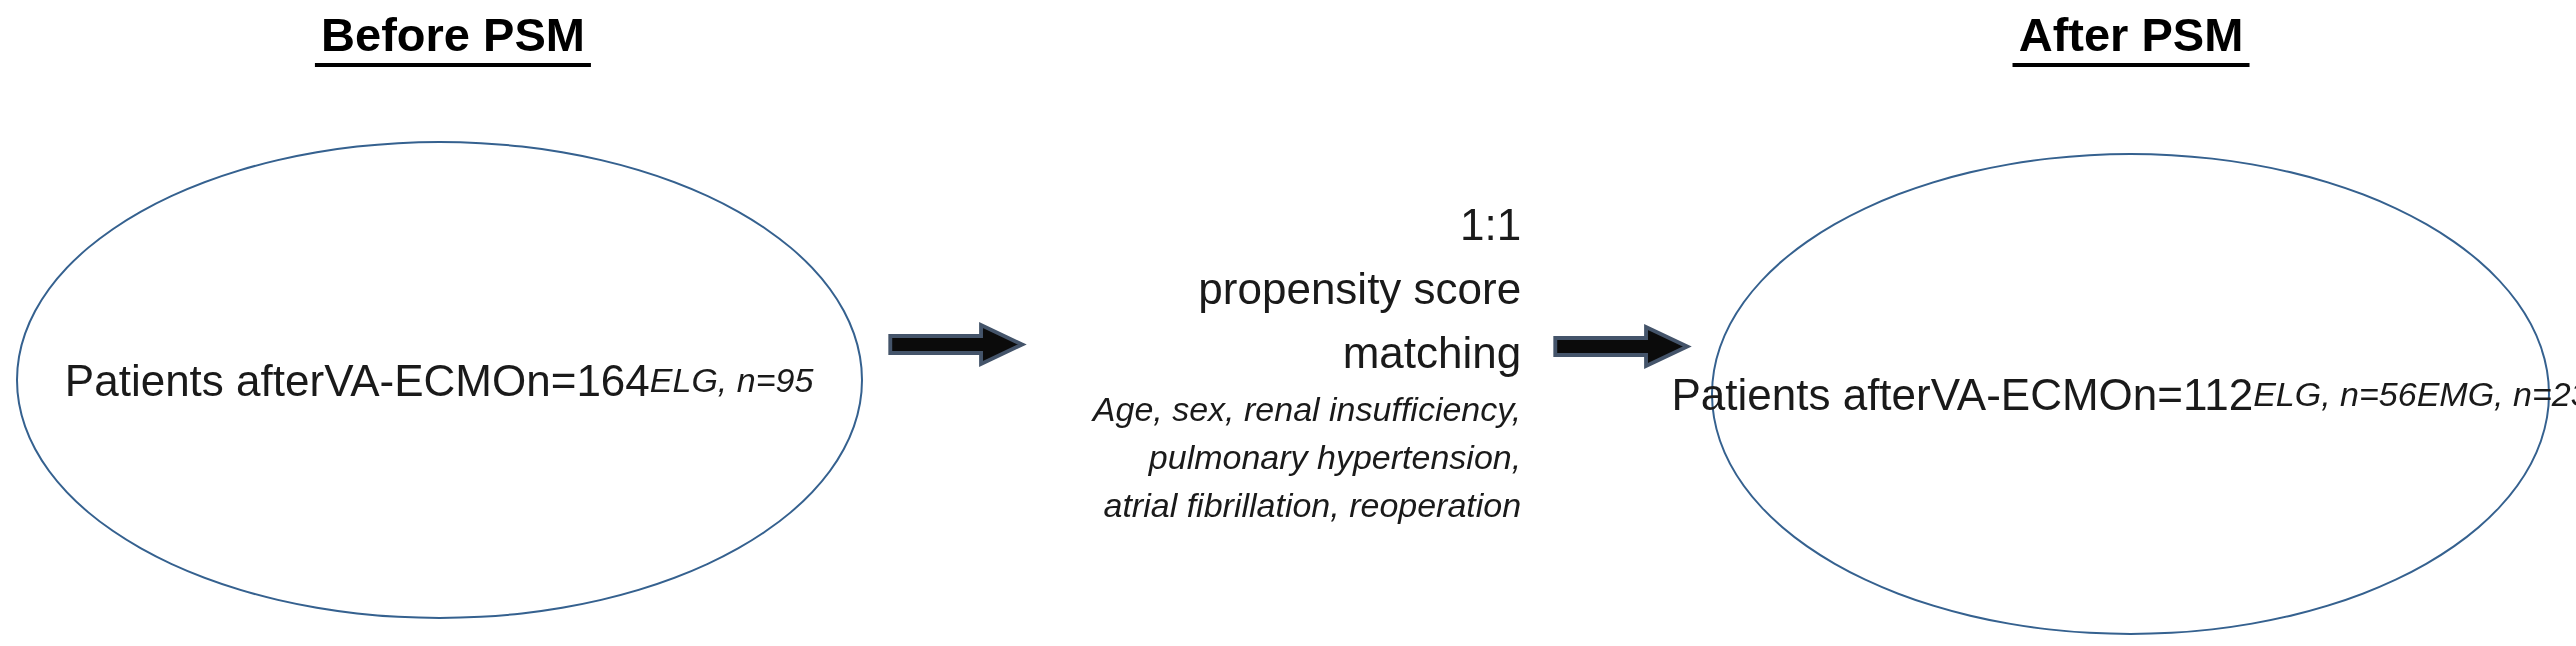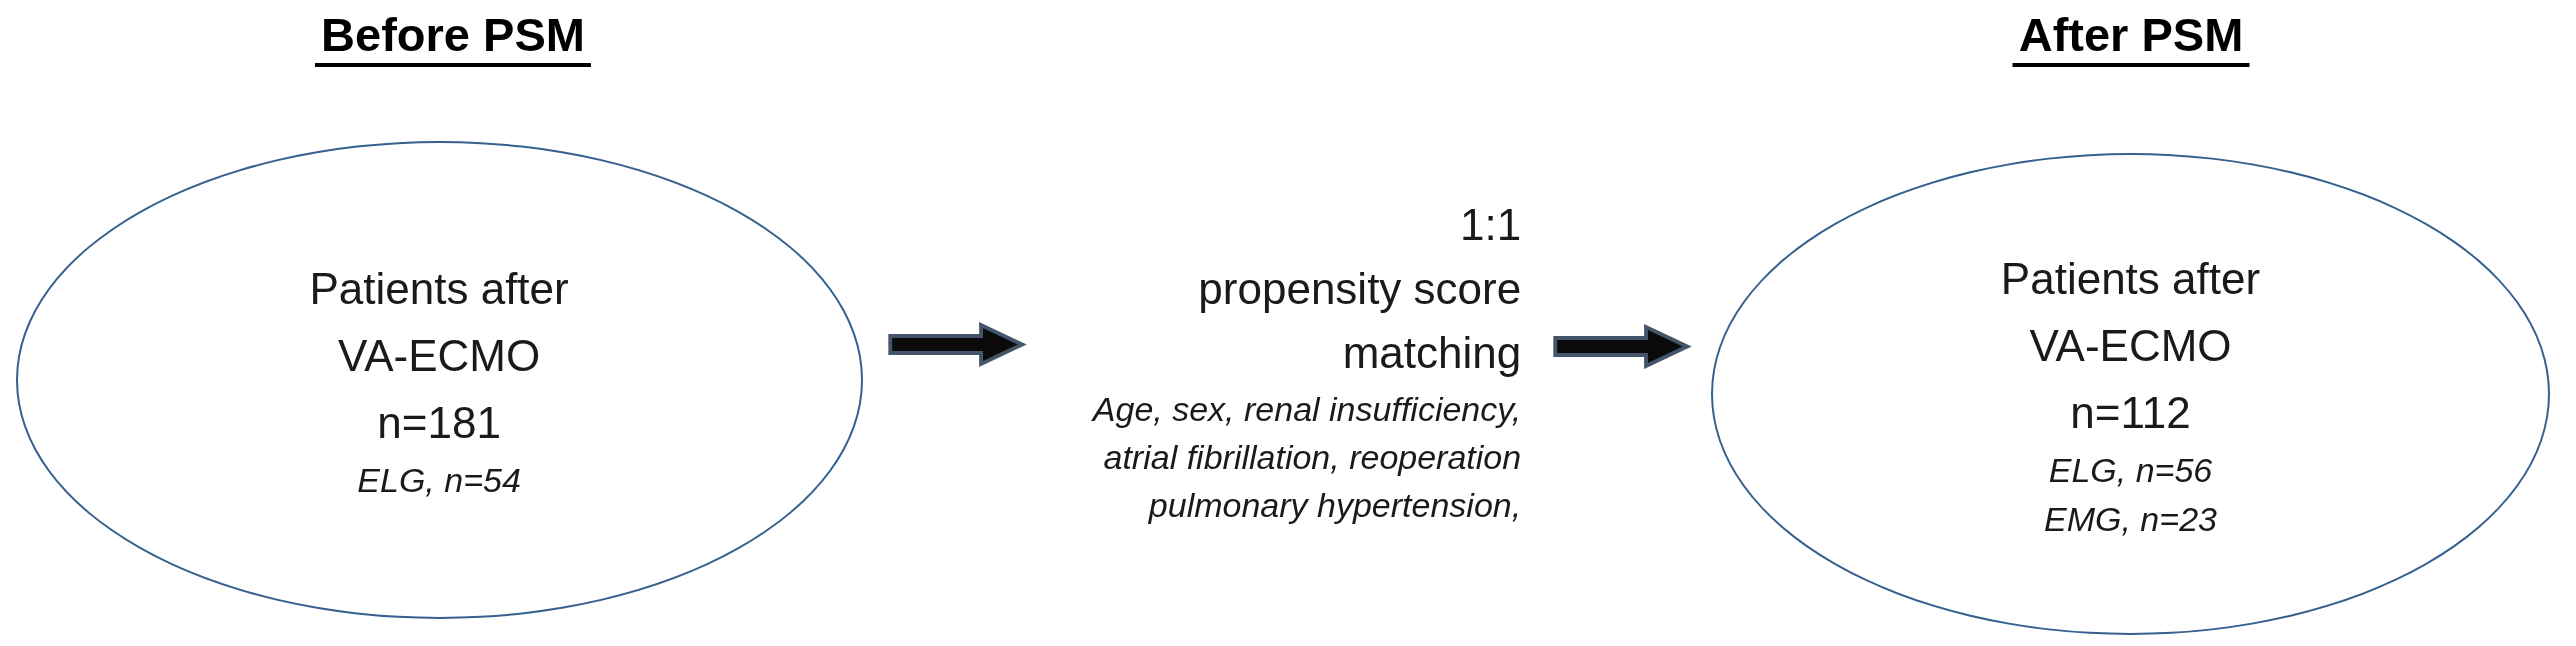--- a/index.html
+++ b/index.html
@@ -24,21 +24,21 @@
     border-bottom:4.7px solid #000;
     padding:0 6.2px 5.4px 6.2px;
     white-space:nowrap;line-height:1;
   }
   .title-before{left:453px;}
   .title-after{left:2131px;}
   .ellipse{
     position:absolute;
     border:2.3px solid var(--ellipse-border);
     border-radius:50%;
-    display:flex;flex-direction:column;
+    display:flex;flex-direction:row;
     align-items:center;justify-content:center;
     text-align:right;
     background:#ffffff;
   }
   .ellipse-left{left:15.6px;top:141px;width:843px;height:474px;}
   .ellipse-right{left:1711px;top:153px;width:835px;height:478px;}
   .big{font-size:44px;line-height:67px;white-space:nowrap;}
   .small{font-size:34px;line-height:49px;font-style:italic;white-space:nowrap;}
   .middle{
     position:absolute;left:1307px;top:193px;
@@ -63,35 +63,35 @@
 
 <div class="canvas">
 
   <div class="title title-after">After PSM</div>
 
   <div class="title title-before">Before PSM</div>
 
   <div class="ellipse ellipse-left">
     <div class="big">Patients after</div>
     <div class="big">VA-ECMO</div>
-    <div class="big">n=181</div>
-    <div class="small">ELG, n=54</div>
+    <div class="big">n=164</div>
+    <div class="small">ELG, n=95</div>
   </div>
 
   <svg class="arrow arrow-left" viewBox="0 0 180 58" xmlns="http://www.w3.org/2000/svg">
     <path d="M4 18 H121 V4 L174 29 L121 54 V40 H4 Z"></path>
   </svg>
 
   <div class="middle">
     <div class="mid-big">1:1</div>
     <div class="mid-big bold">propensity score</div>
     <div class="mid-big bold">matching</div>
     <div class="mid-small">Age, sex, renal insufficiency,</div>
+    <div class="mid-small">pulmonary hypertension,</div>
     <div class="mid-small">atrial fibrillation, reoperation</div>
-    <div class="mid-small">pulmonary hypertension,</div>
   </div>
 
   <svg class="arrow arrow-right" viewBox="0 0 180 58" xmlns="http://www.w3.org/2000/svg">
     <path d="M4 18 H121 V4 L174 29 L121 54 V40 H4 Z"></path>
   </svg>
 
   <div class="ellipse ellipse-right">
     <div class="big">Patients after</div>
     <div class="big">VA-ECMO</div>
     <div class="big">n=112</div>

